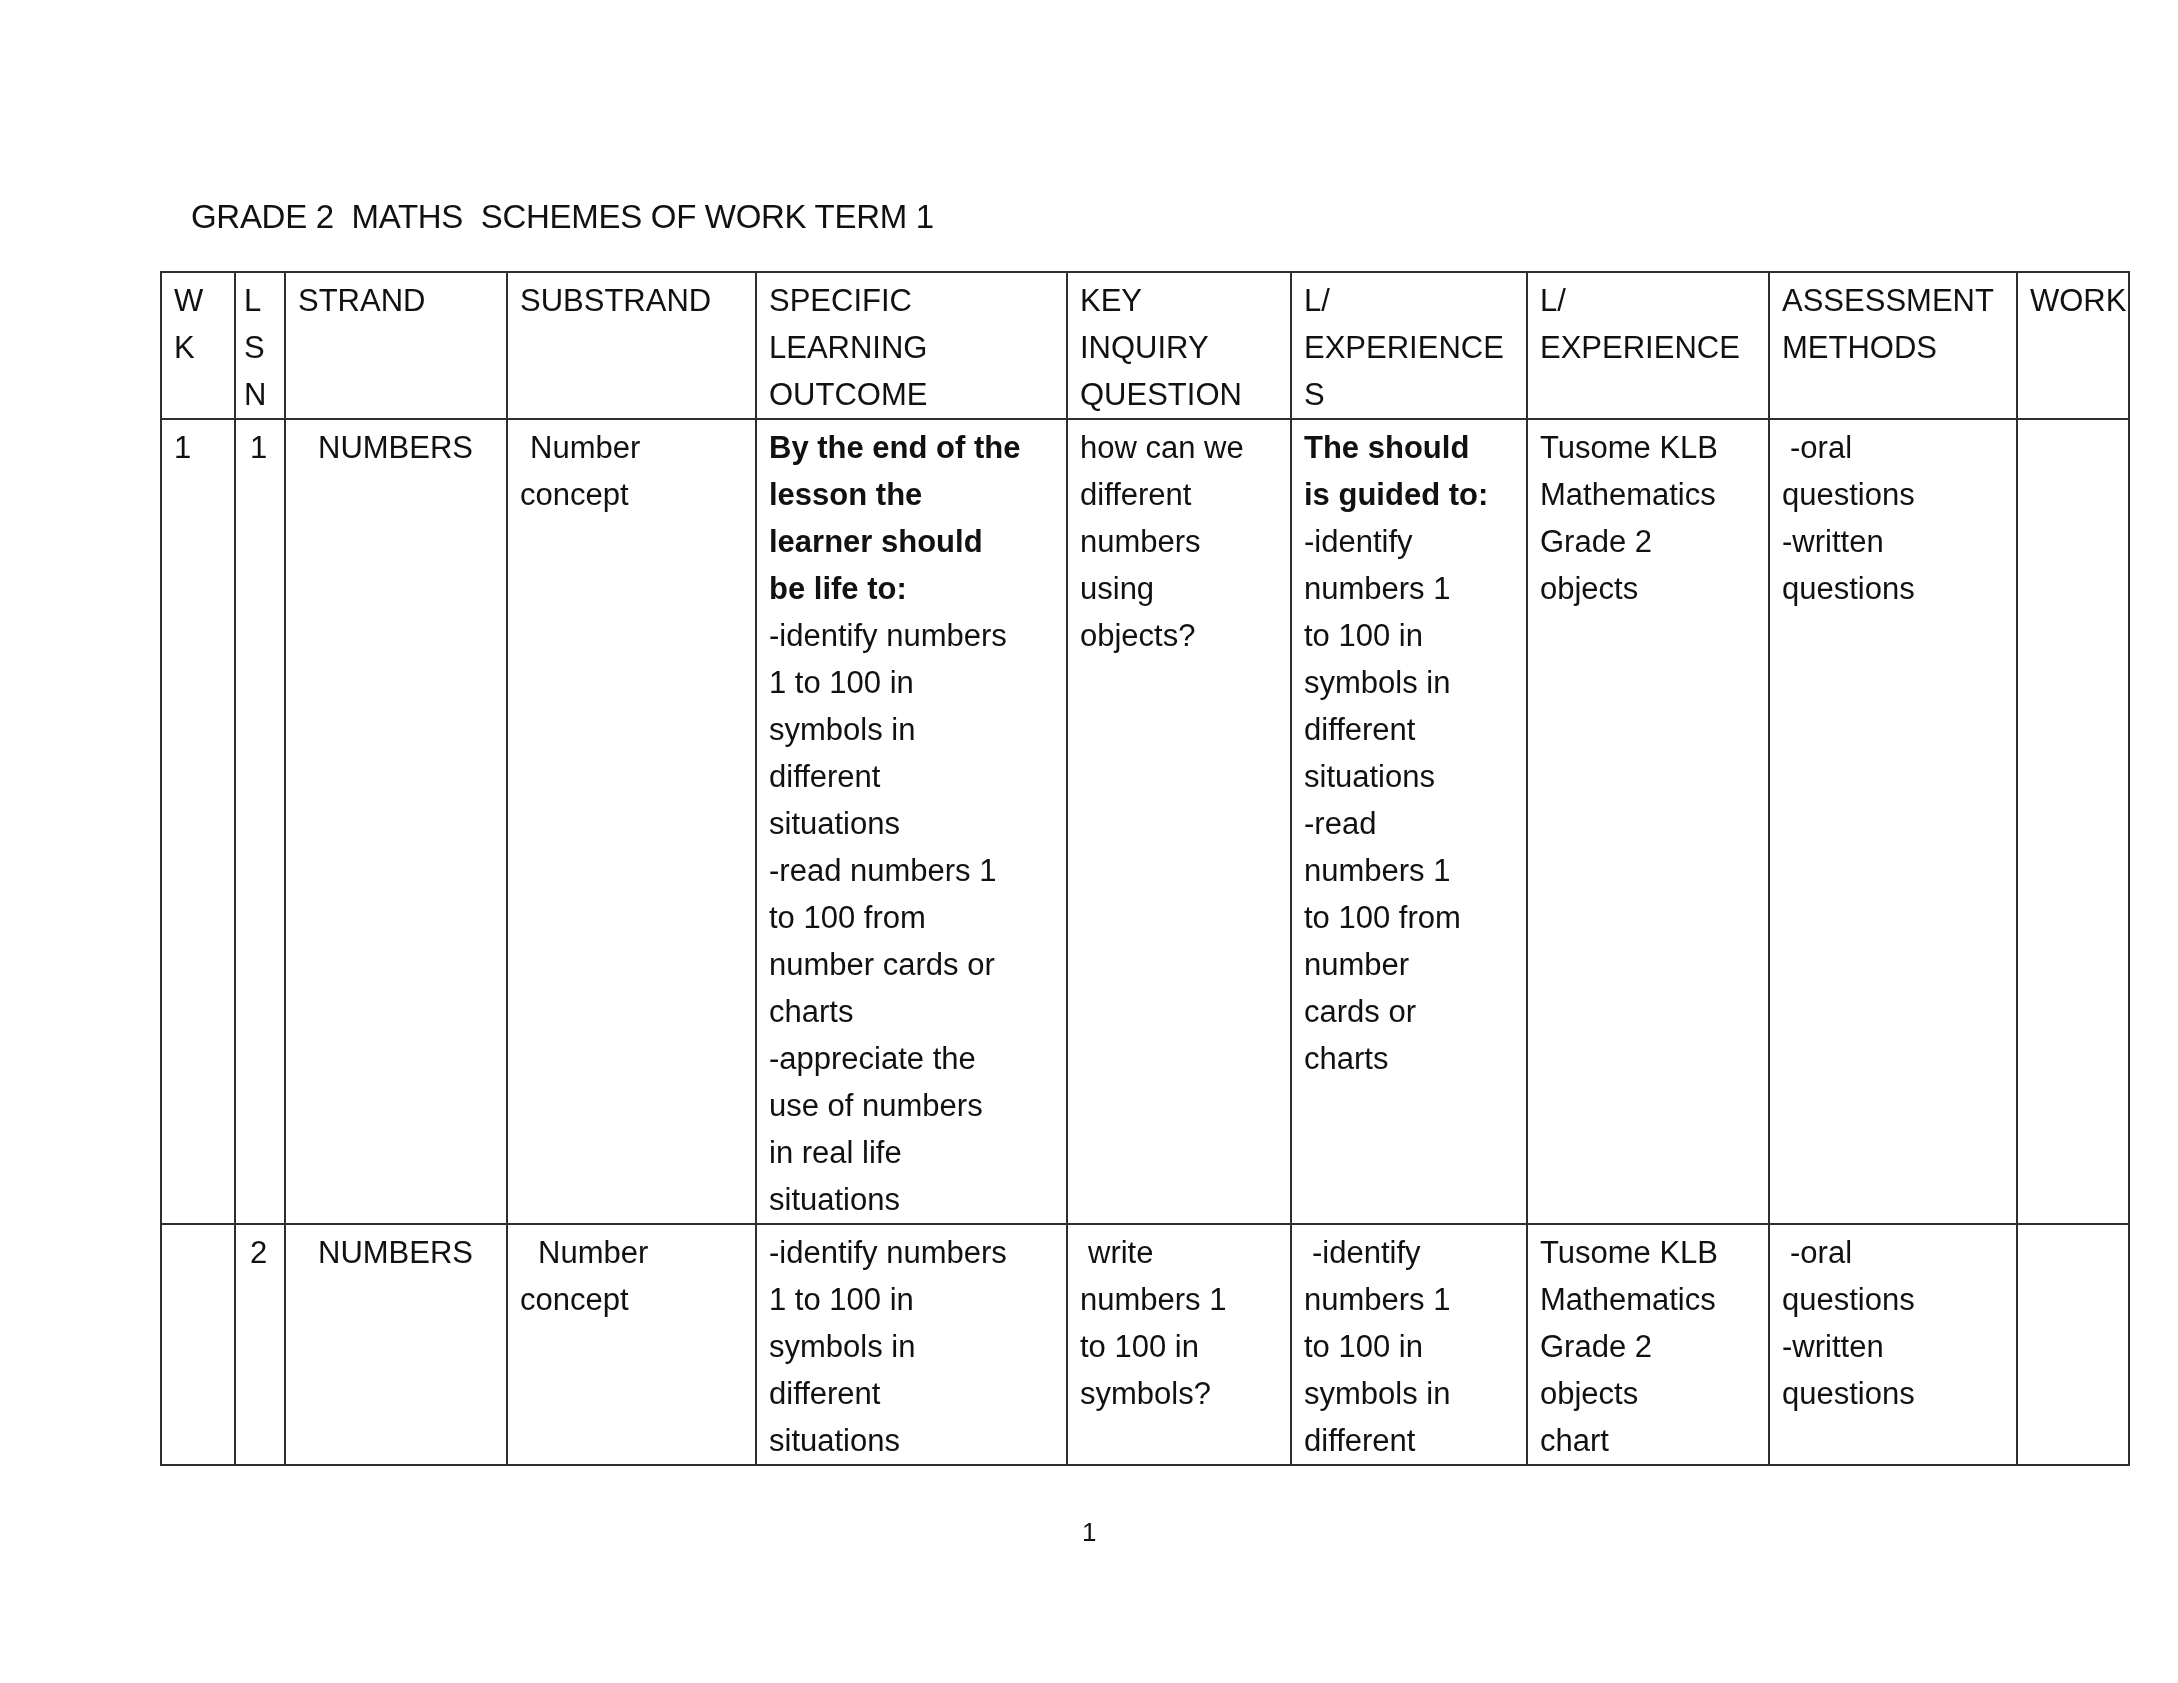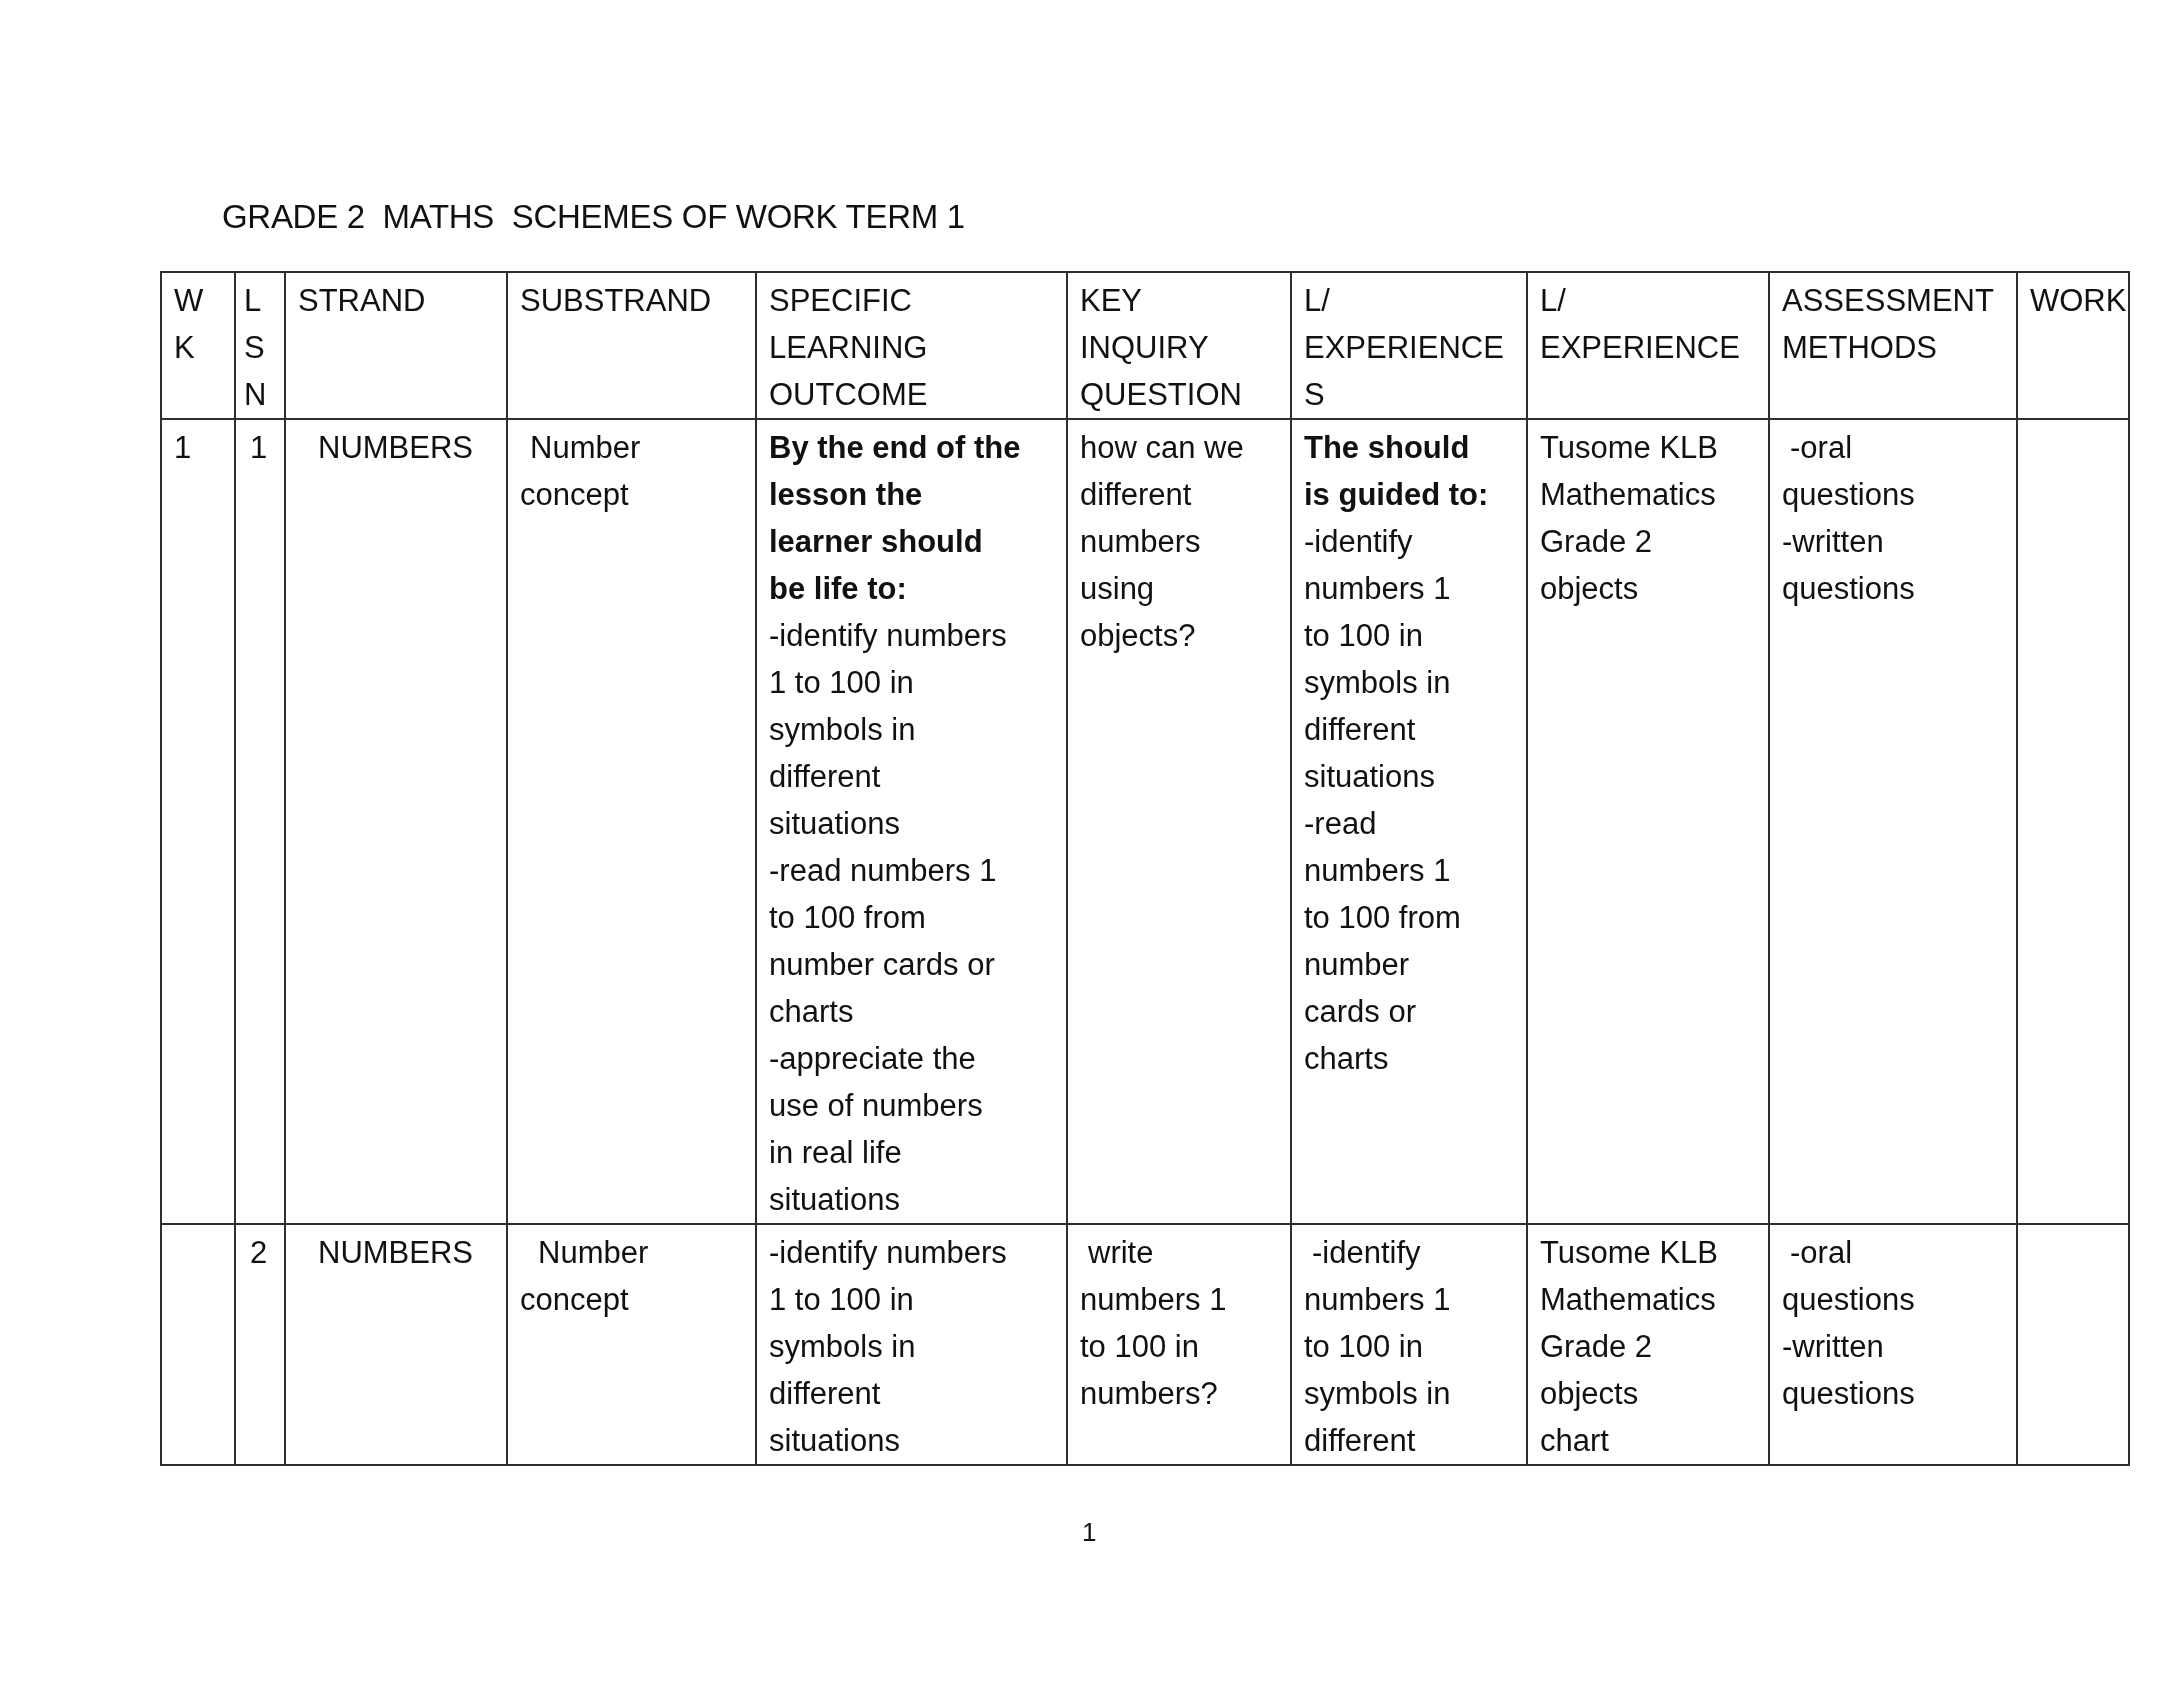--- a/index.html
+++ b/index.html
@@ -1,18 +1,18 @@
 <!DOCTYPE html>
 <html><head>
   <meta charset="utf-8">
   <style>
     html, body { margin: 0; padding: 0; background: #ffffff; }
     body { width: 2178px; height: 1683px; position: relative; overflow: hidden;
            font-family: "Liberation Sans", "DejaVu Sans", sans-serif; color: #111; }
-    .title { position: absolute; left: 222px; top: 198px; font-size: 33px; letter-spacing: -0.3px;
+    .title { position: absolute; left: 191px; top: 198px; font-size: 33px; letter-spacing: -0.3px;
              white-space: pre; }
     table.sow { position: absolute; left: 160px; top: 271px; border-collapse: collapse;
                 table-layout: fixed; width: 1966px; }
     table.sow td, table.sow th { border: 2px solid #2e2e2e; vertical-align: top; text-align: left;
                 font-weight: normal; font-size: 31px; line-height: 47px; padding: 4px 0 0 12px;
                 overflow: hidden; word-wrap: break-word; }
     table.sow tr.head { height: 142px; }
     table.sow tr.r1 { height: 801px; }
     table.sow tr.r2 { height: 237px; }
     .b { font-weight: bold; }
@@ -159,21 +159,21 @@
       <span class="line">-identify numbers</span>
       <span class="line">1 to 100 in</span>
       <span class="line">symbols in</span>
       <span class="line">different</span>
       <span class="line">situations</span>
     </td>
     <td>
       <span class="line" style="padding-left:8px">write</span>
       <span class="line">numbers 1</span>
       <span class="line">to 100 in</span>
-      <span class="line">numbers?</span>
+      <span class="line">symbols?</span>
     </td>
     <td>
       <span class="line" style="padding-left:8px">-identify</span>
       <span class="line">numbers 1</span>
       <span class="line">to 100 in</span>
       <span class="line">symbols in</span>
       <span class="line">different</span>
     </td>
     <td>
       <span class="line">Tusome KLB</span>

